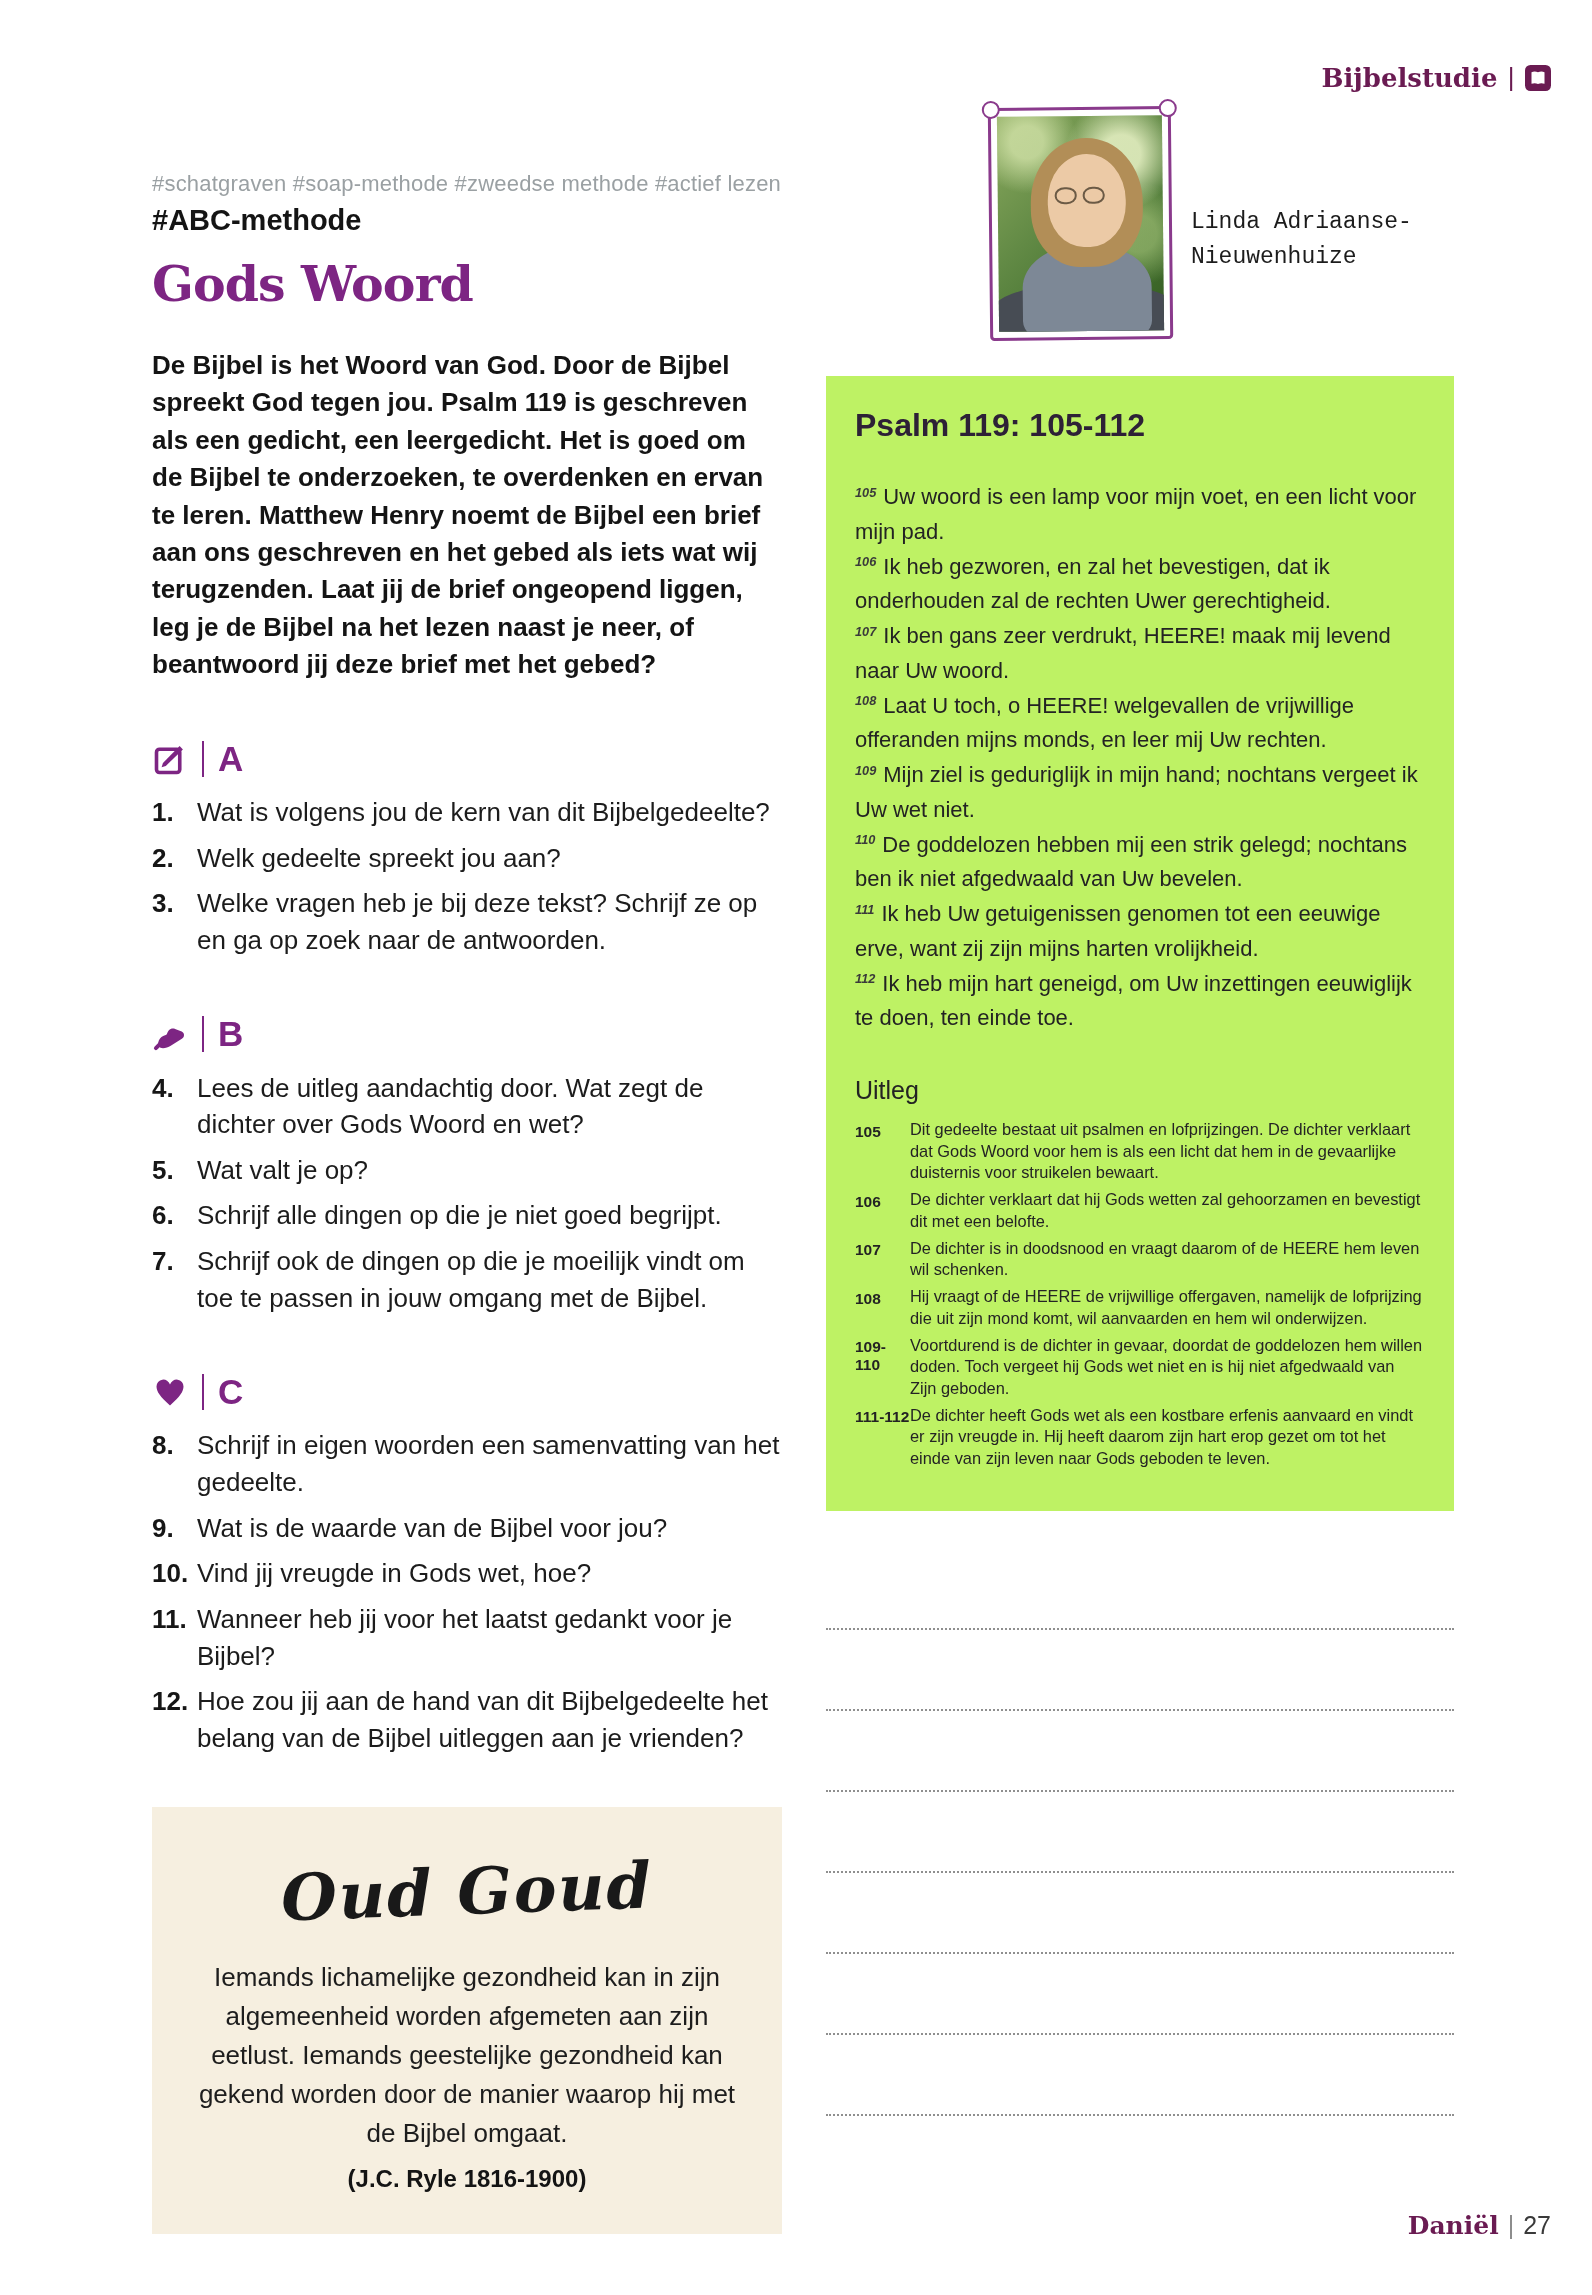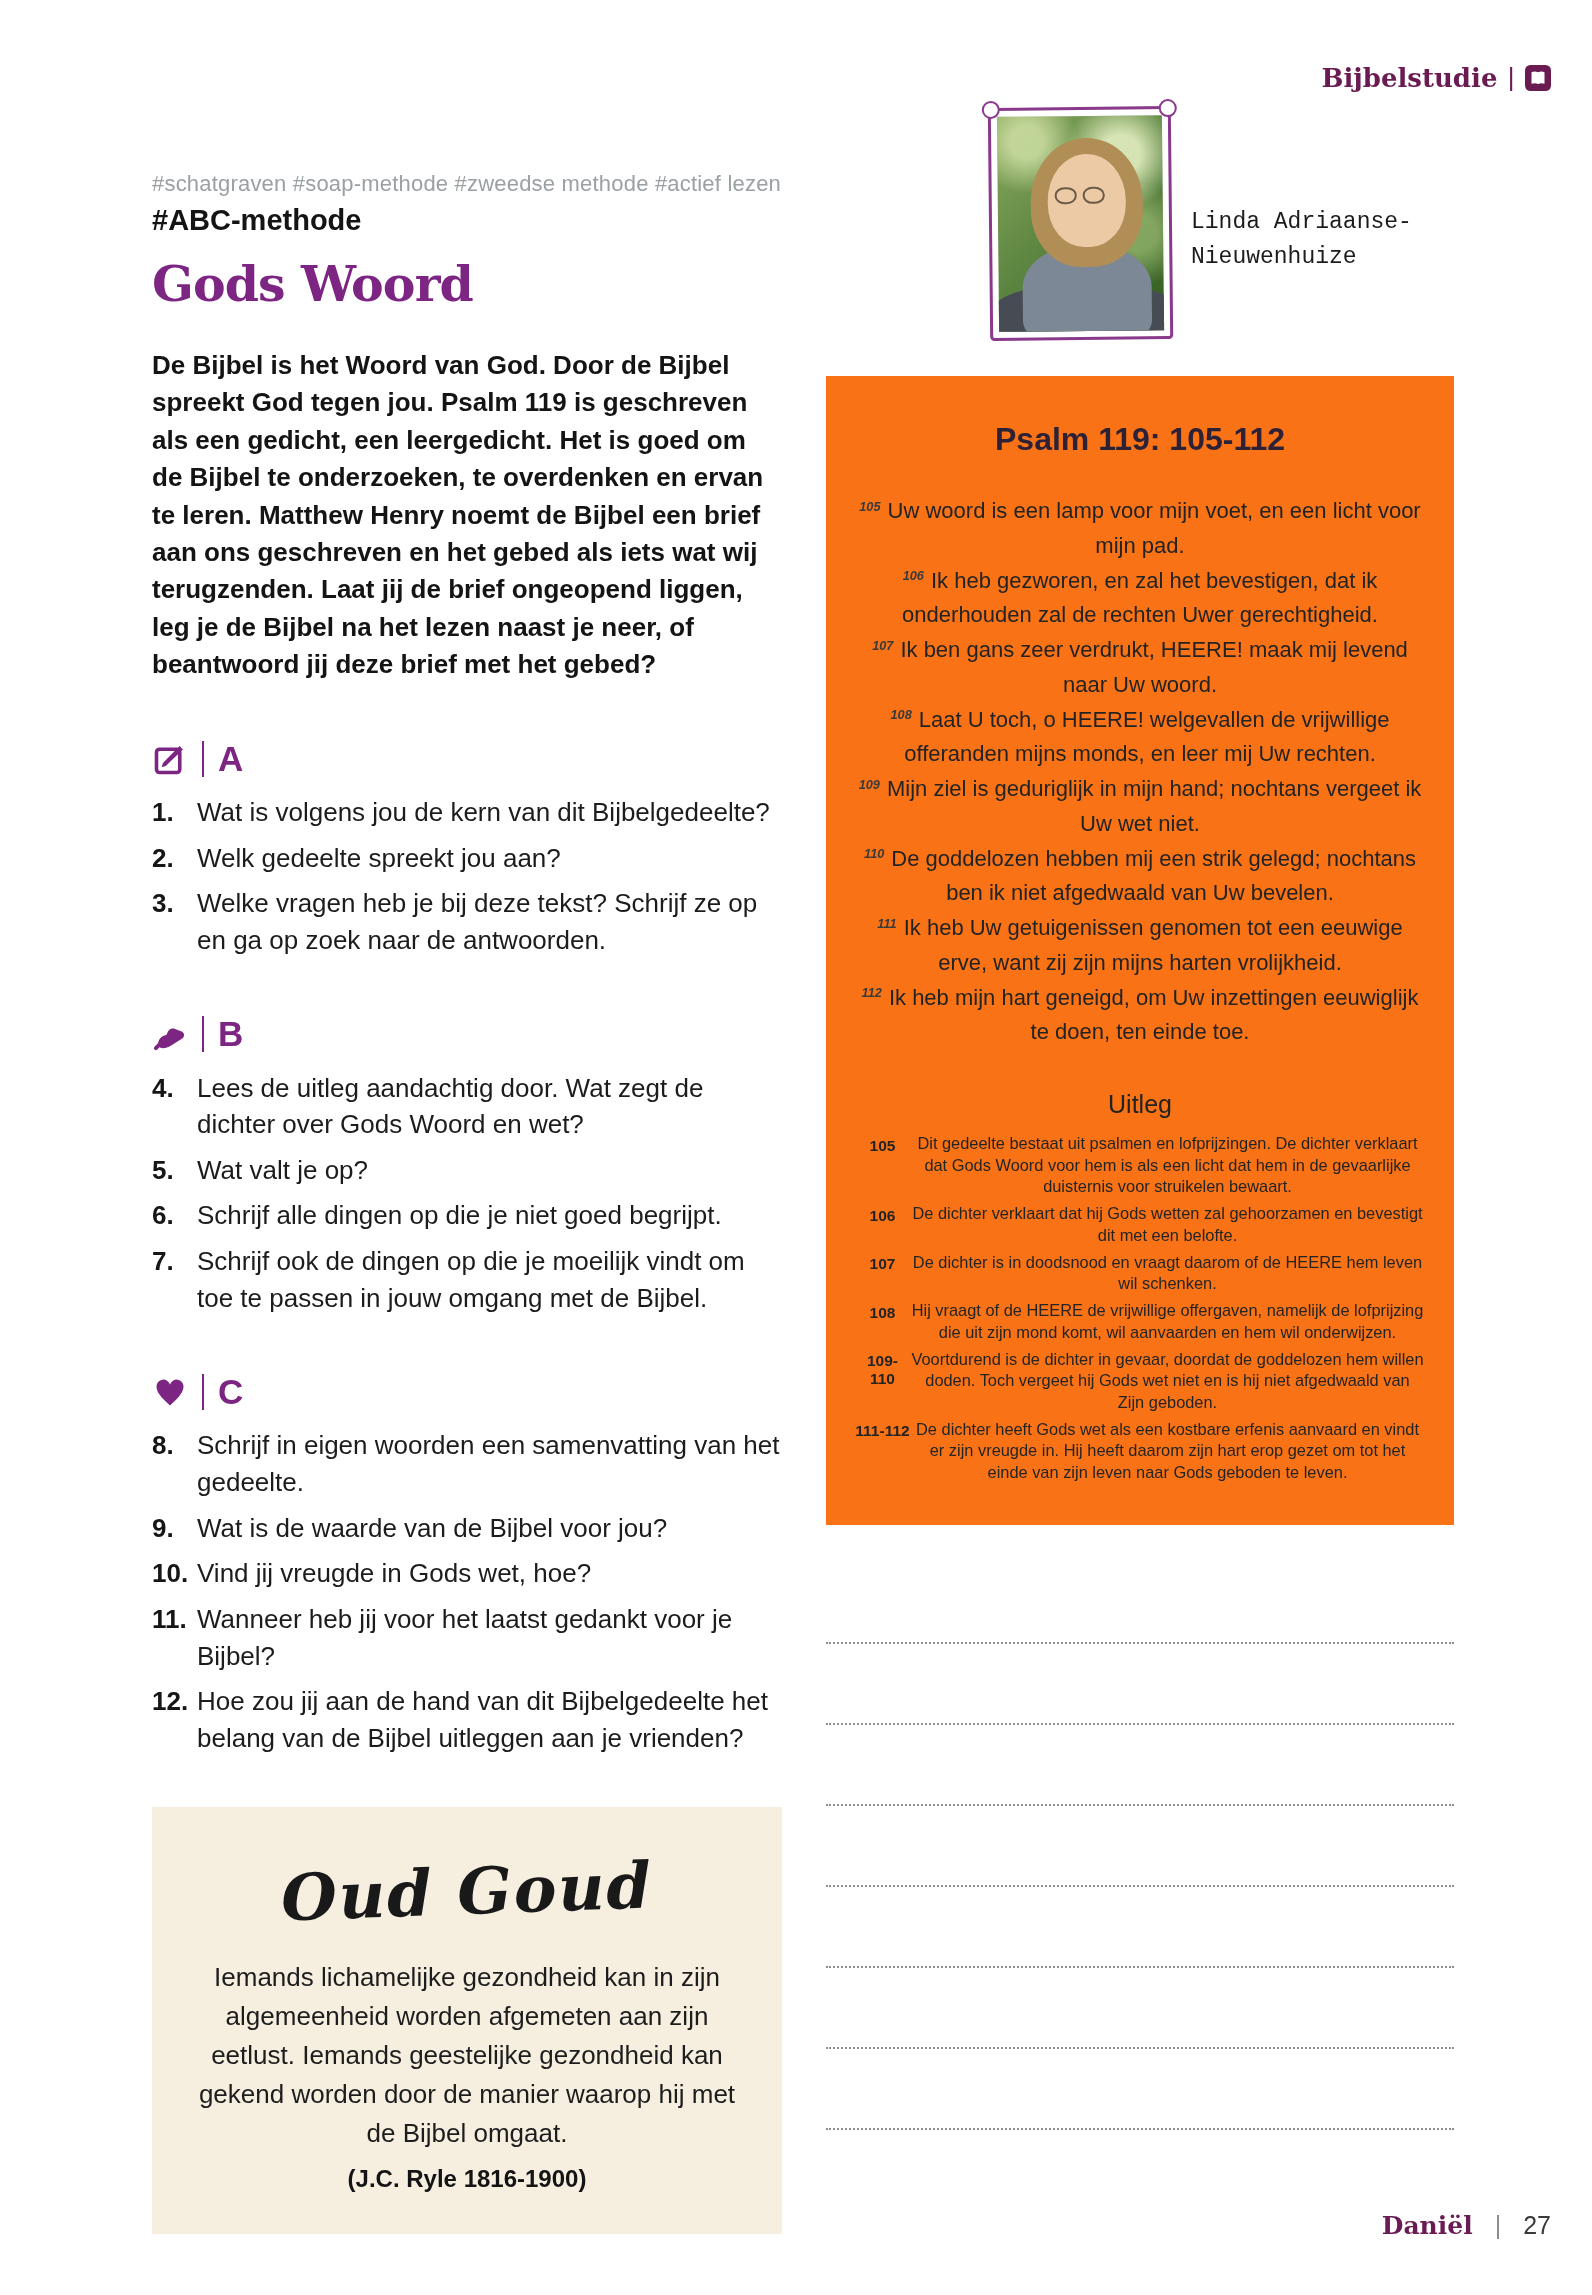--- a/index.html
+++ b/index.html
@@ -15,21 +15,21 @@
     position:absolute; top:62px; right:41px;
     display:flex; align-items:center; gap:10.4px;
     font-family:"DejaVu Serif", serif; font-weight:bold;
     font-size:26px; color:#6a1b52;
   }
   .page-header .sep { font-weight:400; color:#6a1b52; font-family:"Liberation Sans",sans-serif; }
   .badge-icon { width:26px; height:26px; display:block; }
 
   .page-footer {
     position:absolute; top:2211px; right:41px;
-    display:flex; align-items:center; gap:22px; font-size:25px;
+    display:flex; align-items:center; gap:9px; font-size:25px;
   }
   .page-footer .book { font-family:"DejaVu Serif", serif; font-weight:bold; color:#6a1b52; }
   .page-footer .sep { color:#8d8d8d; font-weight:300; }
   .page-footer .pnum { color:#3a3a3a; }
 
   
   .left-col { position:absolute; left:152px; top:171px; width:630px; }
 
   .tags-line { font-size:22px; color:#9aa0a3; letter-spacing:0.2px; margin-bottom:7px; }
   .method-tag { font-size:29px; font-weight:bold; color:#141414; margin-bottom:22.4px; }
@@ -97,21 +97,21 @@
 
   .author-name {
     position:absolute; left:1191px; top:205px;
     font-family:"Liberation Mono", monospace; font-size:23px; line-height:1.5;
     color:#1c1c1c; white-space:nowrap;
   }
 
   
   .right-col { position:absolute; left:826px; top:376px; width:628px; }
 
-  .psalm-box { background:#f97316; padding:45px 29px 36px 29px;text-align:center; }
+  .psalm-box { background:#bef264; padding:31px 29px 36px 29px; }
   .psalm-title { font-size:32px; font-weight:bold; color:#2d2136; margin-bottom:36px; }
   .verse { font-size:22px; line-height:1.58; color:#232323; }
   .v-num { font-style:italic; font-weight:bold; font-size:0.58em; line-height:0;
     vertical-align:.55em; margin-right:7px; color:#3a3a3a; }
 
   .uitleg-title { margin-top:40px; font-size:25px; color:#232323; margin-bottom:14px; }
   .u-row { display:flex; margin-bottom:5.2px; }
   .u-ref { flex:0 0 55px; font-size:15.5px; font-weight:bold; color:#232323; padding-top:3.5px; }
   .u-text { flex:1; font-size:16.4px; line-height:1.32; color:#242424; }
 

